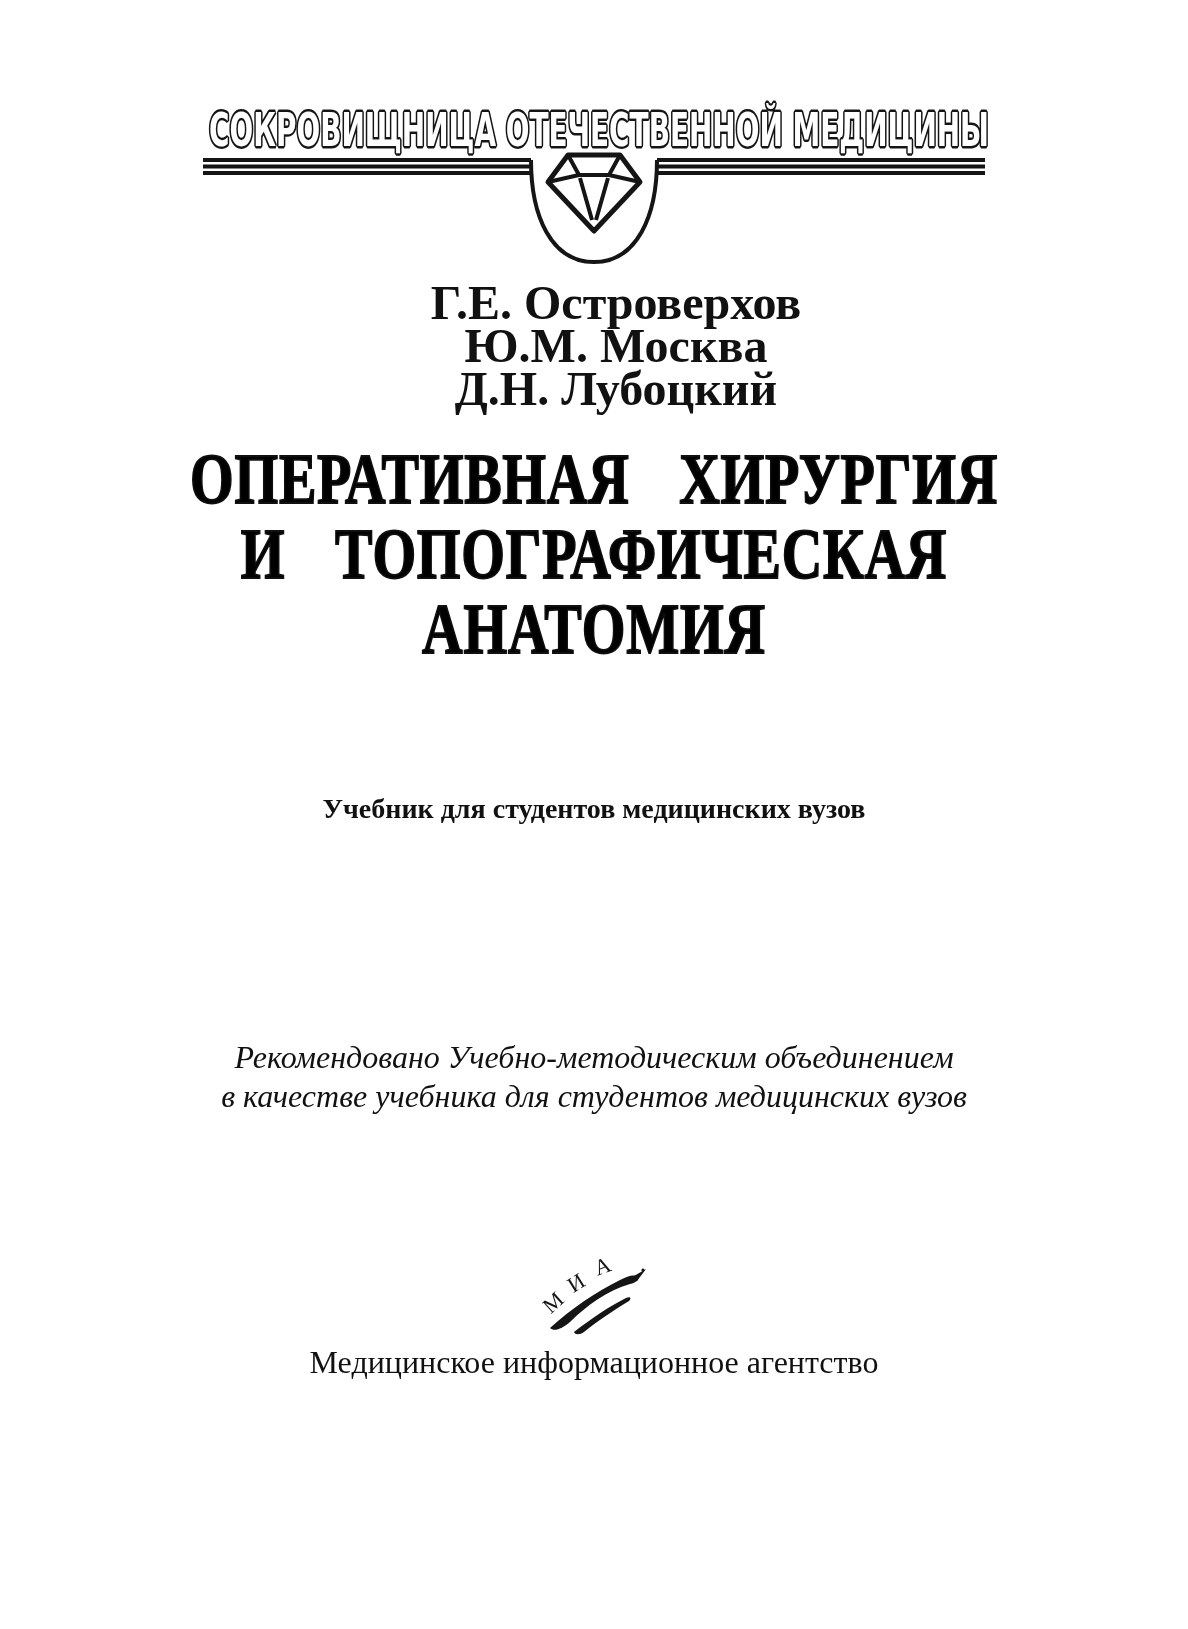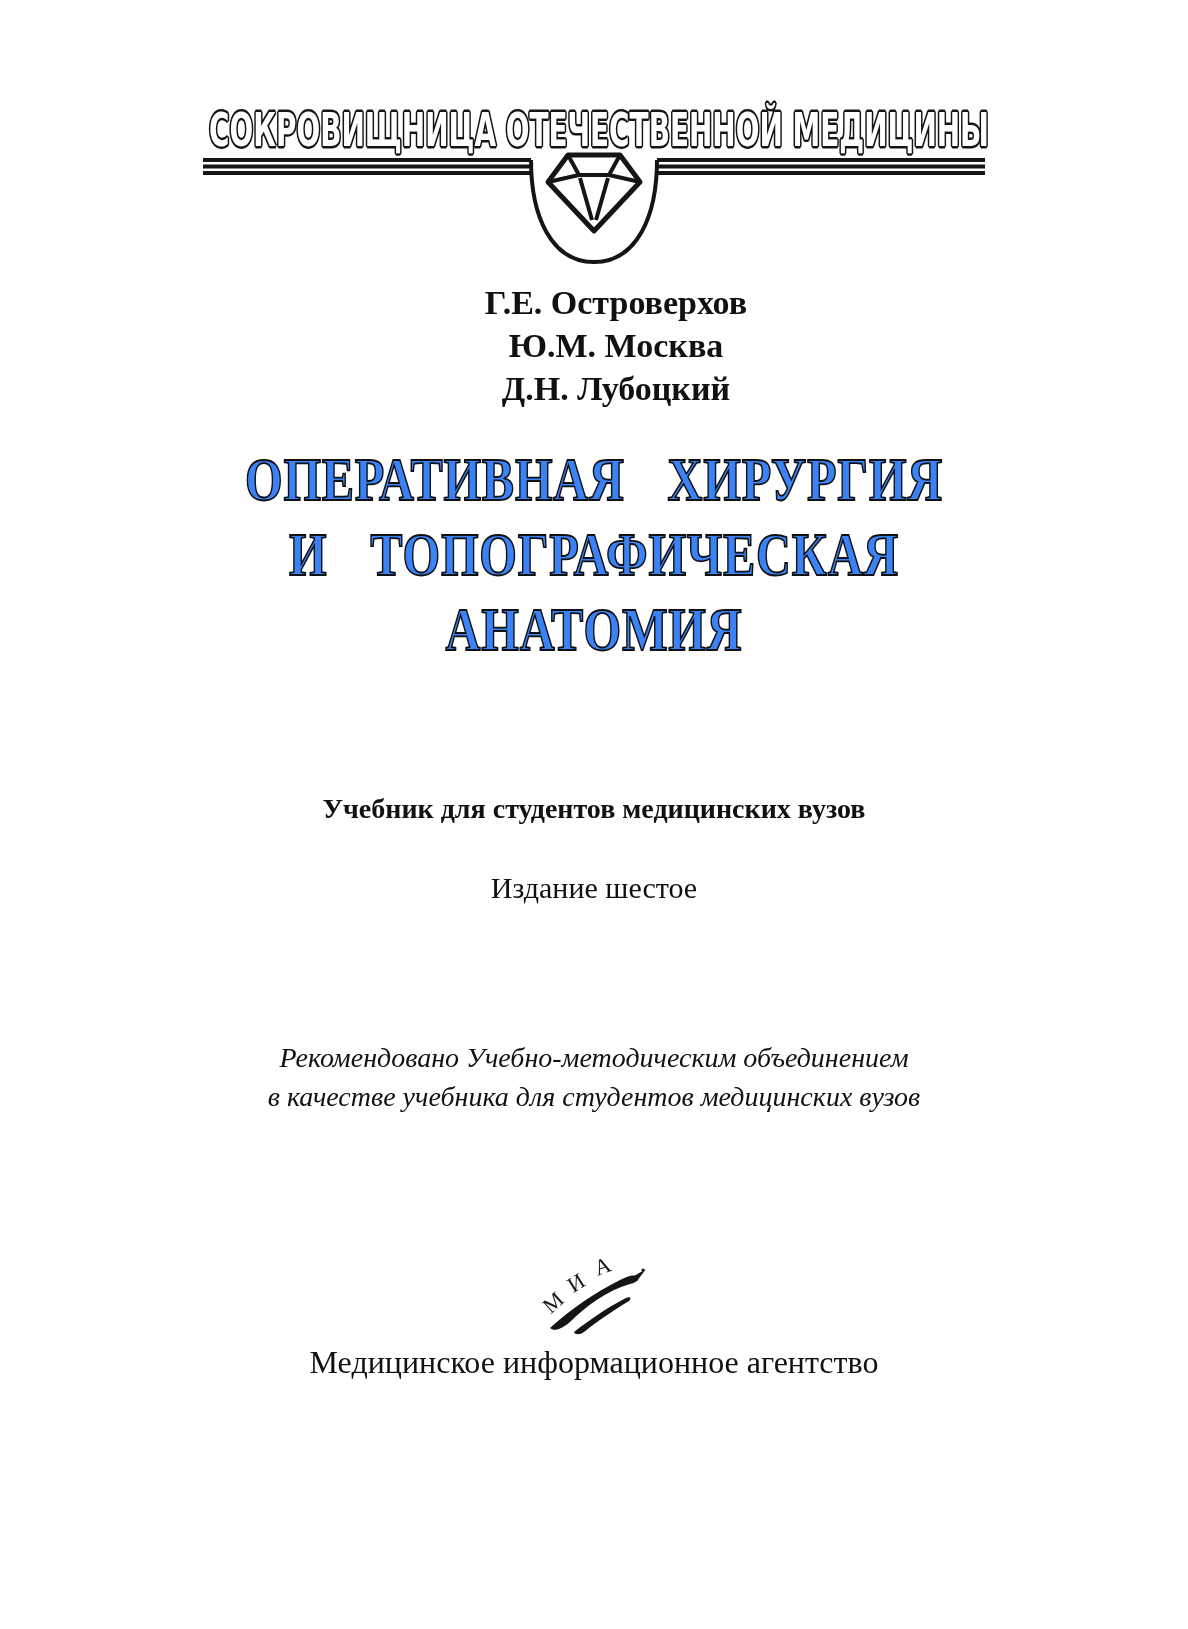--- a/index.html
+++ b/index.html
@@ -12,38 +12,38 @@
     overflow:hidden;
   }
   .abs{position:absolute;left:0;right:0;text-align:center;}
   .svg-center{display:block;margin:0 auto;}
 
   
   .banner-svg{top:96px;margin-left:10px;}
   .rule-svg{top:152px;}
 
   
-  .authors{top:281px;font-size:34px;font-weight:bold;line-height:43px;margin-left:44px;}
+  .authors{top:281px;font-size:48px;font-weight:bold;line-height:43px;margin-left:44px;}
 
   
-  .book-title{top:442px;font-weight:bold;font-size:62px;line-height:75px;color:#3b82f6;}
+  .book-title{top:442px;font-weight:bold;font-size:72px;line-height:75px;color:#000000;}
   .book-title .tline{
     display:block;
     transform:scale(0.78,1.0);
     transform-origin:50% 50%;
     word-spacing:0.62em;
     letter-spacing:1px;
     -webkit-text-stroke:1.8px #101010;
     white-space:nowrap;
   }
 
   .subtitle{top:793px;font-size:28px;font-weight:bold;}
   .edition{top:871px;font-size:30px;}
 
-  .recommendation{top:1038px;font-size:28px;font-style:italic;line-height:39px;}
+  .recommendation{top:1038px;font-size:32px;font-style:italic;line-height:39px;}
 
   .logo-wrap{top:1256px;}
   .imprint{top:1346px;font-size:32px;line-height:33px;}
 </style>
 </head>
 <body>
 
 <div class="page">
 
   <div class="abs banner-svg">
@@ -80,21 +80,20 @@
     <div>Д.Н. Лубоцкий</div>
   </div>
 
   <div class="abs book-title">
     <span class="tline">ОПЕРАТИВНАЯ ХИРУРГИЯ</span>
     <span class="tline">И ТОПОГРАФИЧЕСКАЯ</span>
     <span class="tline">АНАТОМИЯ</span>
   </div>
 
   <div class="abs subtitle">Учебник для студентов медицинских вузов</div>
-  <div class="abs edition">Издание шестое</div>
 
   <div class="abs recommendation">
     <div>Рекомендовано Учебно-методическим объединением</div>
     <div>в качестве учебника для студентов медицинских вузов</div>
   </div>
 
   <div class="abs logo-wrap">
     <svg class="svg-center" width="104" height="80" viewBox="0 0 104 80">
       <g font-family="Liberation Serif, serif" font-size="22" fill="#151515">
         <text transform="translate(16,52) rotate(-42)" text-anchor="middle">М</text>

